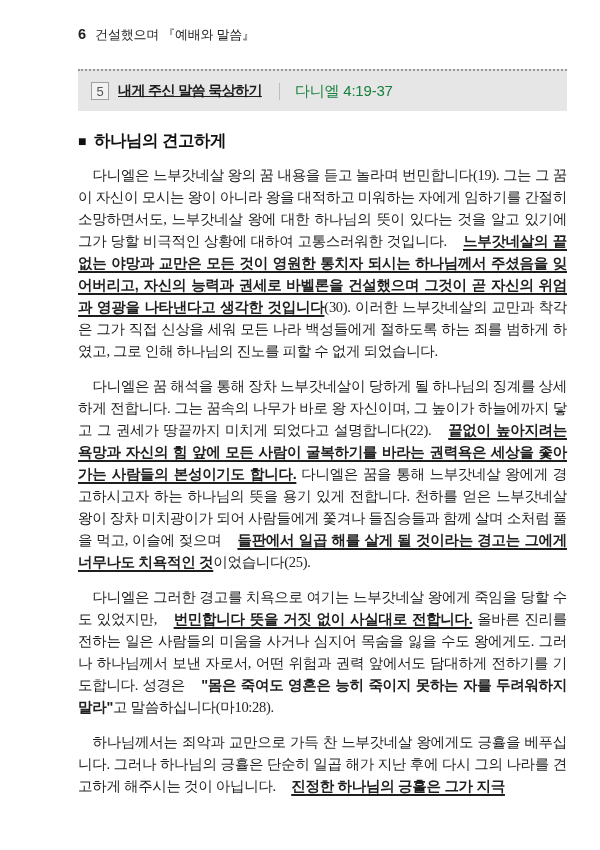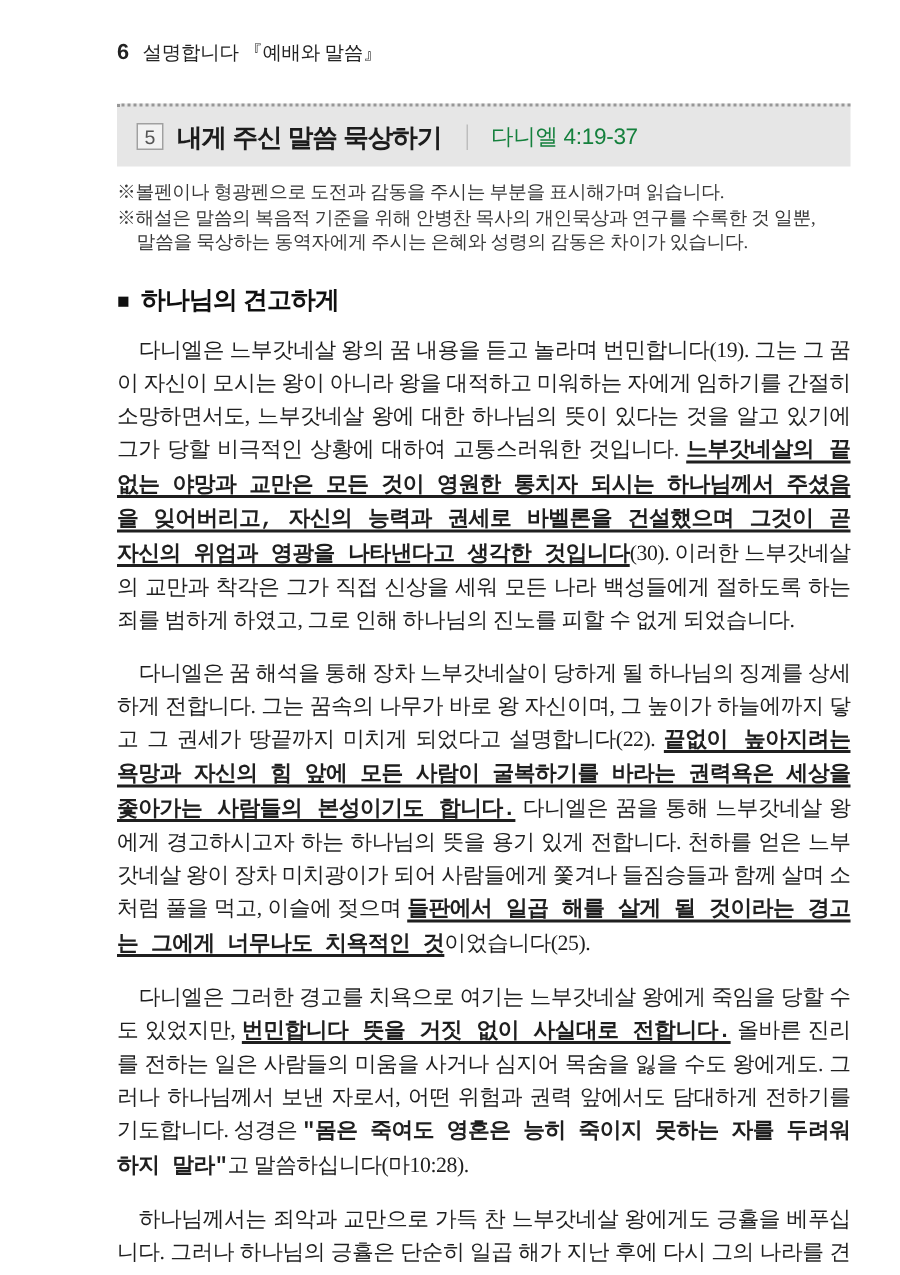--- a/index.html
+++ b/index.html
@@ -44,21 +44,21 @@
   .lesson-num{
     font-family:"Liberation Sans","DejaVu Sans",sans-serif;
     font-size:13px;color:var(--badge-text);
     border:1px solid var(--badge-border);
     min-width:18px;height:18px;line-height:17px;
     text-align:center;display:inline-block;
     margin-right:9px;background:#f2f2f2;
   }
   .lesson-title{
     font-family:"Liberation Sans","DejaVu Sans",sans-serif;
-    font-weight:700;font-size:17px;letter-spacing:-0.6px;color:#1c1c1c;
+    font-weight:700;font-size:14px;letter-spacing:-0.6px;color:#1c1c1c;text-decoration:underline;
   }
   .lesson-sep{
     width:1px;height:17px;background:var(--sep);
     margin:0 15px 0 17px;flex:0 0 auto;
   }
   .lesson-ref{
     font-family:"Liberation Sans","DejaVu Sans",sans-serif;
     font-size:15px;color:#15803d;letter-spacing:-0.2px;
   }
   
@@ -81,51 +81,47 @@
   .body-text{margin-top:12px;}
   .para{
     font-size:14.5px;line-height:22px;
     text-align:justify;text-indent:1em;
     letter-spacing:-0.3px;
     margin-bottom:13px;
     color:var(--text);
   }
   .run-n{}
   .run-bu,.run-b{
-    font-family:Liberation Mono, monospace;
+    font-family:Liberation Sans, sans-serif;
     font-weight:700;
+    margin-left:12px;
   }
   .run-bu{
     text-decoration:underline;
     text-decoration-thickness:1.5px;
     text-underline-offset:3px;
   }
 </style>
 </head>
 <body>
 
 <div class="page">
 
   <div class="page-header">
     <span class="page-num">6</span>
-    <span class="page-title">설명합니다 『예배와 말씀』</span>
+    <span class="page-title">건설했으며 『예배와 말씀』</span>
   </div>
 
   <div class="lesson-box">
     <span class="lesson-num">5</span>
     <span class="lesson-title">내게 주신 말씀 묵상하기</span>
     <span class="lesson-sep"></span>
     <span class="lesson-ref">다니엘 4:19-37</span>
   </div>
 
-  <div class="notes">
-    <div class="note-line">※볼펜이나 형광펜으로 도전과 감동을 주시는 부분을 표시해가며 읽습니다.</div>
-    <div class="note-line">※해설은 말씀의 복음적 기준을 위해 안병찬 목사의 개인묵상과 연구를 수록한 것 일뿐,</div>
-    <div class="note-line note-line--cont">말씀을 묵상하는 동역자에게 주시는 은혜와 성령의 감동은 차이가 있습니다.</div>
-  </div>
 
   <h2 class="section-heading">
     <span class="bullet">■</span>
     <span>하나님의 견고하게</span>
   </h2>
 
   <div id="body-text" class="body-text">
       <p class="para"><span class="run-n">다니엘은 느부갓네살 왕의 꿈 내용을 듣고 놀라며 번민합니다(19). 그는 그 꿈이 자신이 모시는 왕이 아니라 왕을 대적하고 미워하는 자에게 임하기를 간절히 소망하면서도, 느부갓네살 왕에 대한 하나님의 뜻이 있다는 것을 알고 있기에 그가 당할 비극적인 상황에 대하여 고통스러워한 것입니다. </span><span class="run-bu">느부갓네살의 끝없는 야망과 교만은 모든 것이 영원한 통치자 되시는 하나님께서 주셨음을 잊어버리고, 자신의 능력과 권세로 바벨론을 건설했으며 그것이 곧 자신의 위엄과 영광을 나타낸다고 생각한 것입니다</span><span class="run-n">(30). 이러한 느부갓네살의 교만과 착각은 그가 직접 신상을 세워 모든 나라 백성들에게 절하도록 하는 죄를 범하게 하였고, 그로 인해 하나님의 진노를 피할 수 없게 되었습니다.</span></p>
       <p class="para"><span class="run-n">다니엘은 꿈 해석을 통해 장차 느부갓네살이 당하게 될 하나님의 징계를 상세하게 전합니다. 그는 꿈속의 나무가 바로 왕 자신이며, 그 높이가 하늘에까지 닿고 그 권세가 땅끝까지 미치게 되었다고 설명합니다(22). </span><span class="run-bu">끝없이 높아지려는 욕망과 자신의 힘 앞에 모든 사람이 굴복하기를 바라는 권력욕은 세상을 좇아가는 사람들의 본성이기도 합니다.</span><span class="run-n"> 다니엘은 꿈을 통해 느부갓네살 왕에게 경고하시고자 하는 하나님의 뜻을 용기 있게 전합니다. 천하를 얻은 느부갓네살 왕이 장차 미치광이가 되어 사람들에게 쫓겨나 들짐승들과 함께 살며 소처럼 풀을 먹고, 이슬에 젖으며 </span><span class="run-bu">들판에서 일곱 해를 살게 될 것이라는 경고는 그에게 너무나도 치욕적인 것</span><span class="run-n">이었습니다(25).</span></p>
       <p class="para"><span class="run-n">다니엘은 그러한 경고를 치욕으로 여기는 느부갓네살 왕에게 죽임을 당할 수도 있었지만, </span><span class="run-bu">번민합니다 뜻을 거짓 없이 사실대로 전합니다.</span><span class="run-n"> 올바른 진리를 전하는 일은 사람들의 미움을 사거나 심지어 목숨을 잃을 수도 왕에게도. 그러나 하나님께서 보낸 자로서, 어떤 위험과 권력 앞에서도 담대하게 전하기를 기도합니다. 성경은 </span><span class="run-b">"몸은 죽여도 영혼은 능히 죽이지 못하는 자를 두려워하지 말라"</span><span class="run-n">고 말씀하십니다(마10:28).</span></p>

